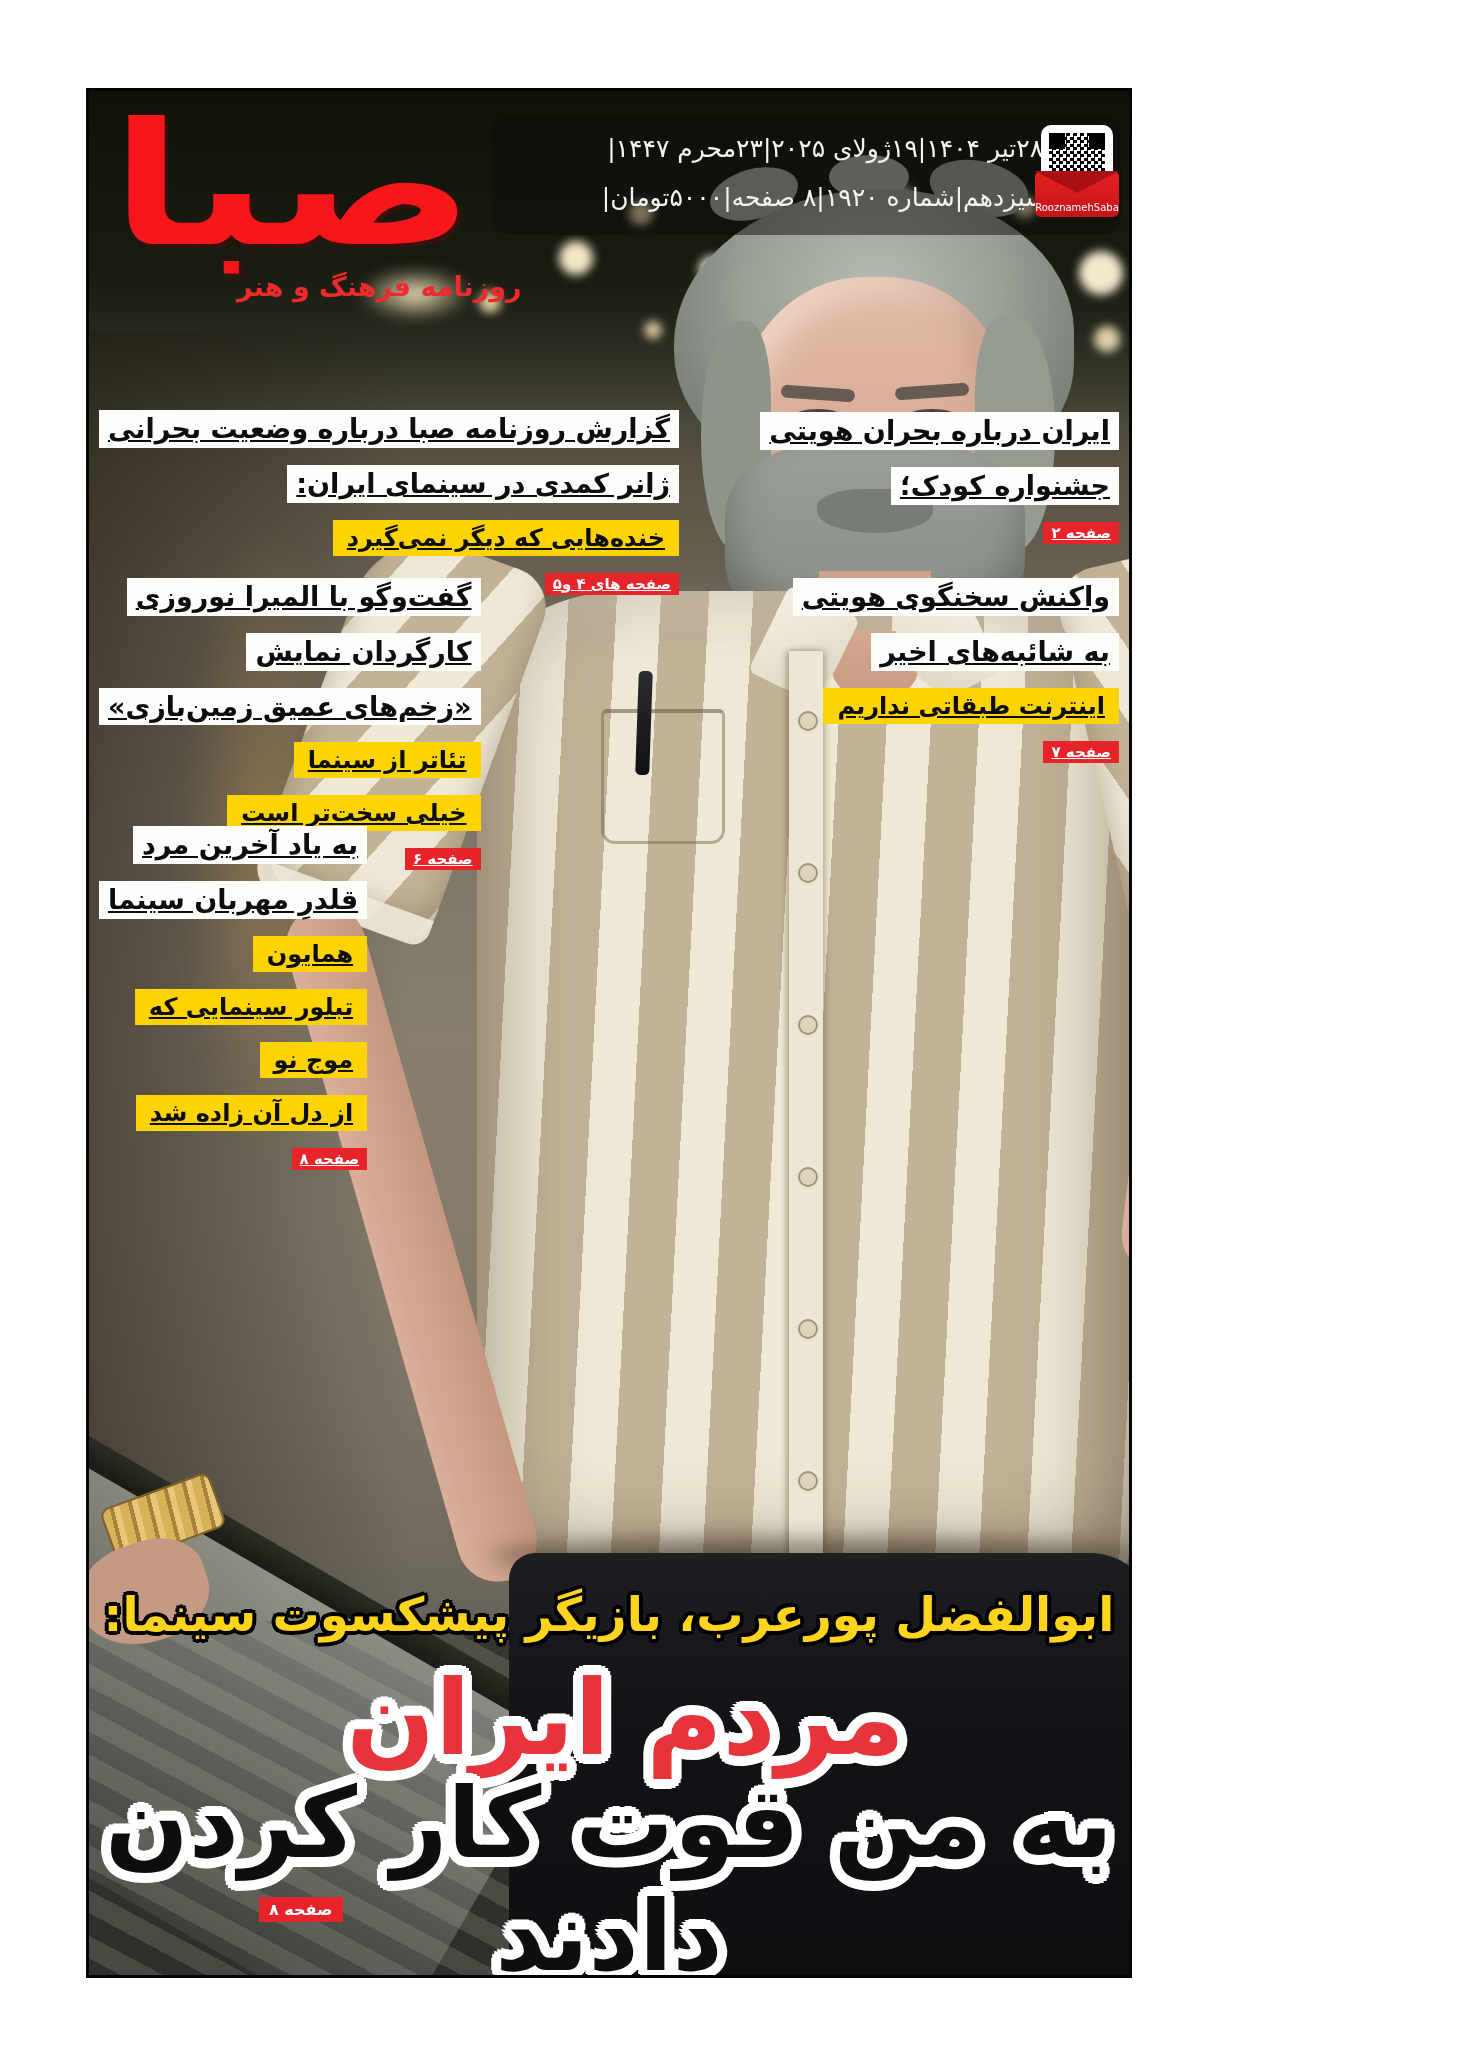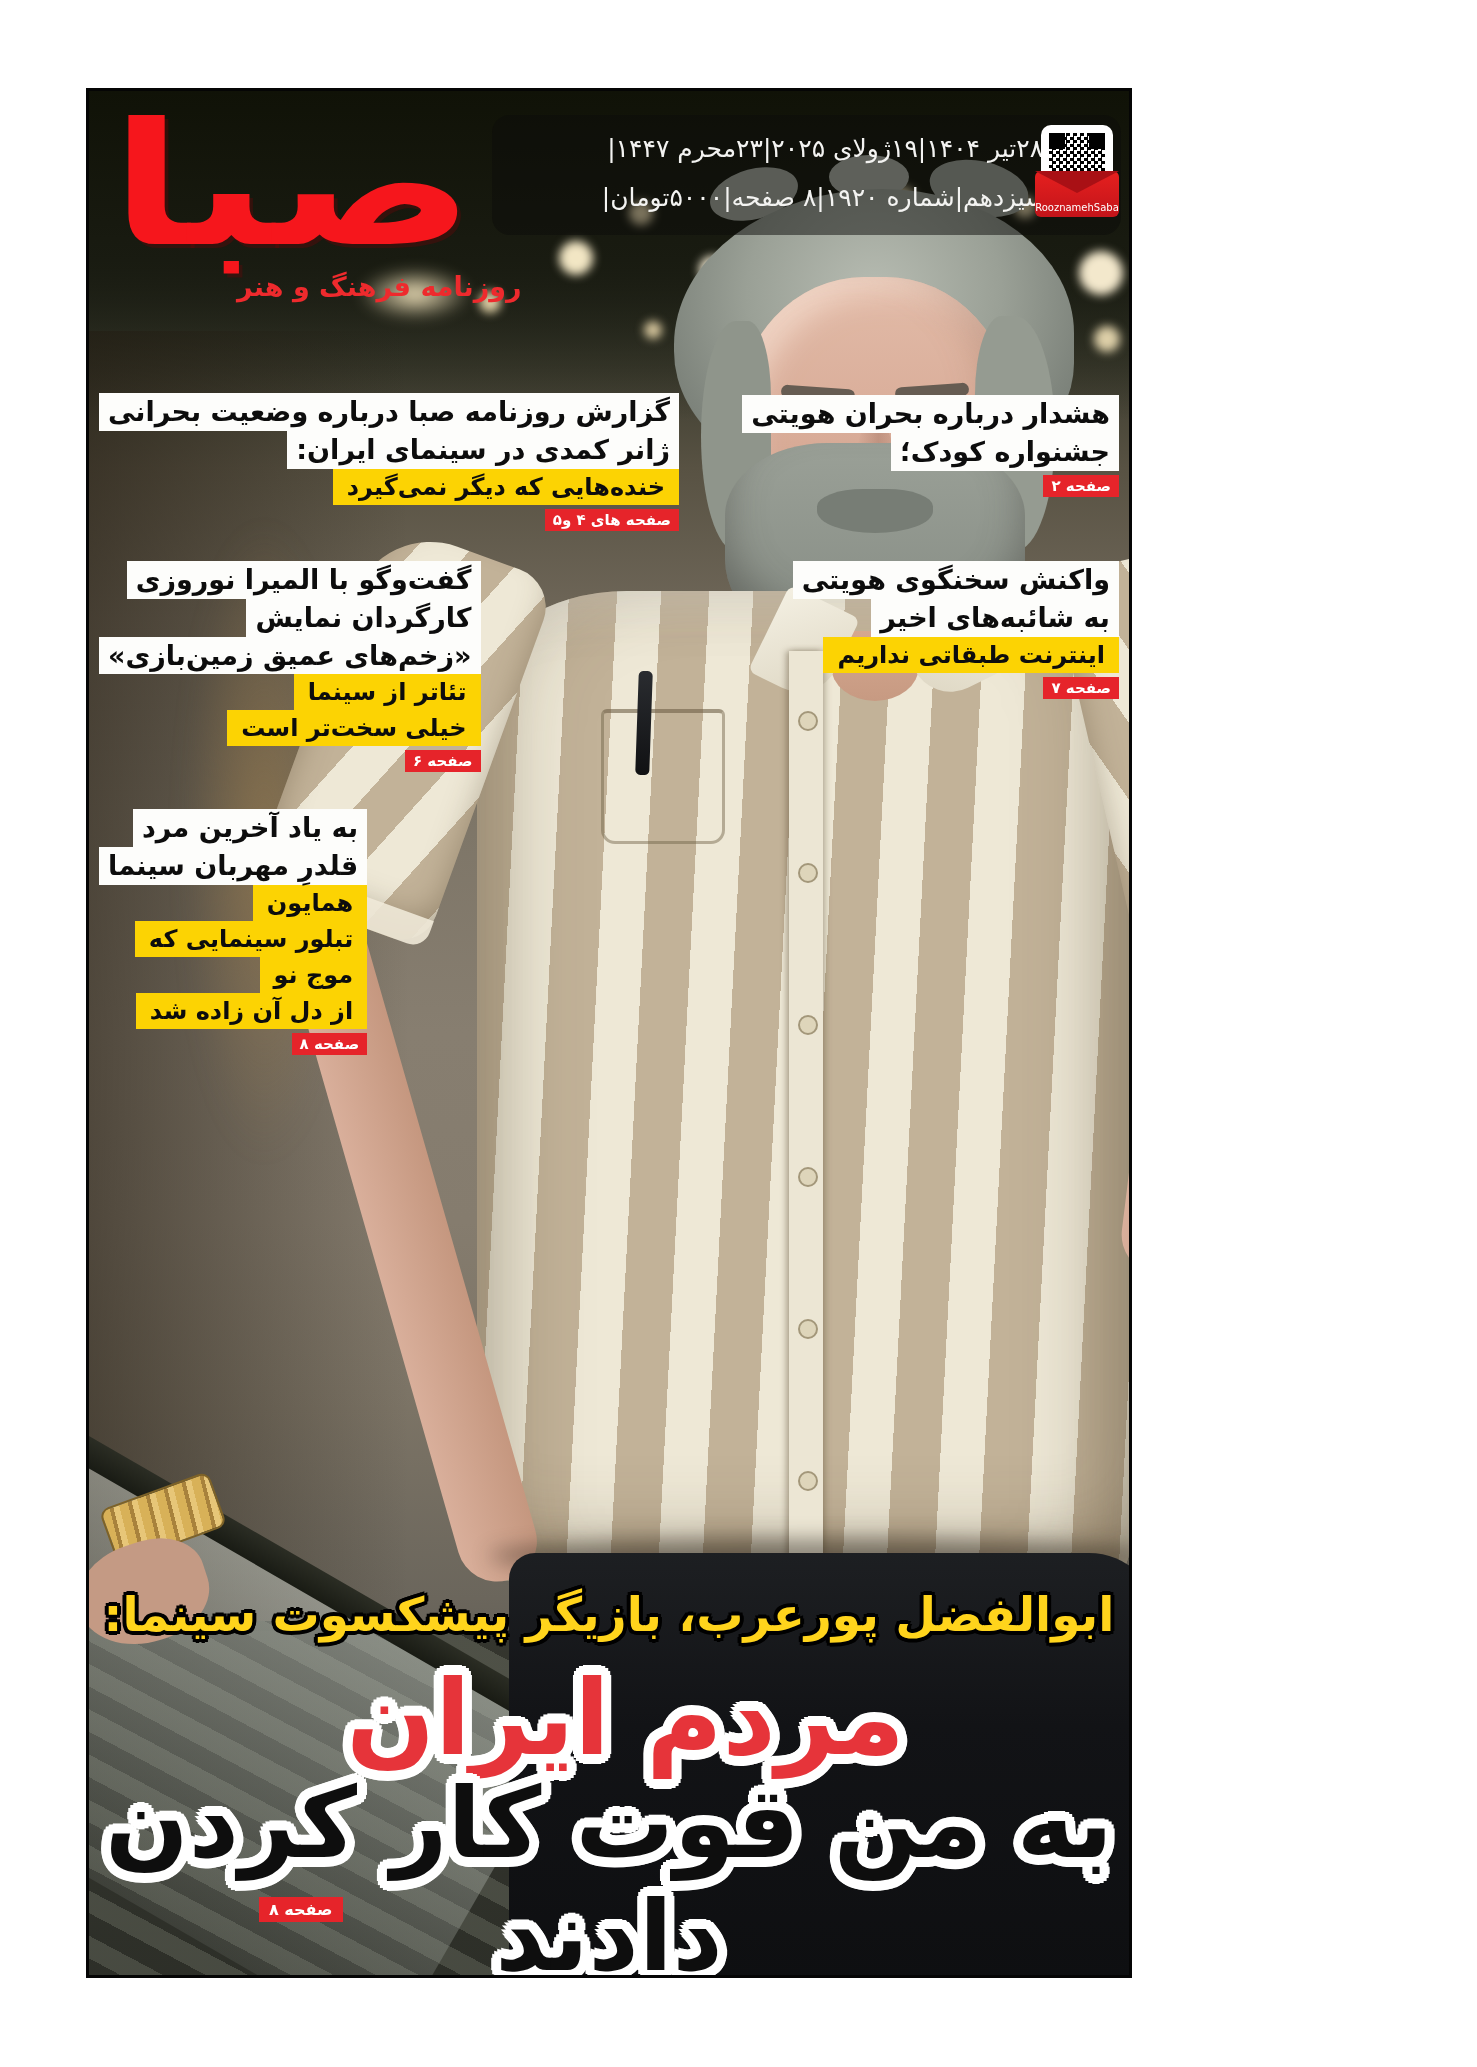--- a/index.html
+++ b/index.html
@@ -113,21 +113,21 @@
      background-repeat:no-repeat,no-repeat,no-repeat,no-repeat,no-repeat,no-repeat,no-repeat,no-repeat,no-repeat,repeat;}
   .qr-env{position:absolute;right:10px;top:80px;width:84px;height:46px;border-radius:6px;z-index:12;
      background:linear-gradient(180deg,#e6201f,#c3141a);}
   .qr-env::before{content:"";position:absolute;left:0;top:0;width:0;height:0;
      border-left:42px solid transparent;border-right:42px solid transparent;border-top:22px solid #a91015;}
   .qr-env span{position:absolute;left:0;right:0;bottom:4px;text-align:center;color:#fff;font-size:10px;}
   
   .col{position:absolute;z-index:10;direction:rtl;}
   .col-l{left:10px;text-align:left;}
   .col-r{right:10px;text-align:right;}
-  .k,.h,.ref{display:table;font-weight:700;color:#0d0d0d;margin:0 0;}
+  .k,.h,.ref{display:table;font-weight:700;color:#0d0d0d;margin:17px 0;text-decoration:underline;}
   .col-r .k,.col-r .h,.col-r .ref{margin-left:auto;}
   .k{background:#fdfdfb;font-size:27px;line-height:1.25;padding:2px 9px;}
   .h{background:#fcd303;font-size:24px;line-height:1.25;padding:3px 14px;}
   .ref{background:#e6242a;color:#ffffff;font-size:15px;line-height:1.2;padding:2px 8px;margin-top:4px;}
   .s-l1{top:302px;} .s-l2{top:470px;} .s-l3{top:718px;}
   .s-r1{top:304px;} .s-r2{top:470px;}
   
   .main-story{position:absolute;inset:0;z-index:10;direction:rtl;}
   .kicker-main{position:absolute;left:0;right:0;top:1496px;text-align:center;
      font-size:47px;font-weight:700;color:#ffd41c;
@@ -261,21 +261,21 @@
       <div class="k" dir="rtl">به یاد آخرین مرد</div>
       <div class="k" dir="rtl">قلدرِ مهربان سینما</div>
       <div class="h" dir="rtl">همایون</div>
       <div class="h" dir="rtl">تبلور سینمایی که</div>
       <div class="h" dir="rtl">موج نو</div>
       <div class="h" dir="rtl">از دل آن زاده شد</div>
       <div class="ref" dir="rtl">صفحه ۸</div>
     </div>
 
     <div class="col col-r s-r1">
-      <div class="k" dir="rtl">هشدار درباره بحران هویتی</div>
+      <div class="k" dir="rtl">ایران درباره بحران هویتی</div>
       <div class="k" dir="rtl">جشنواره کودک؛</div>
       <div class="ref" dir="rtl">صفحه ۲</div>
     </div>
     <div class="col col-r s-r2">
       <div class="k" dir="rtl">واکنش سخنگوی هویتی</div>
       <div class="k" dir="rtl">به شائبه‌های اخیر</div>
       <div class="h" dir="rtl">اینترنت طبقاتی نداریم</div>
       <div class="ref" dir="rtl">صفحه ۷</div>
     </div>
 

